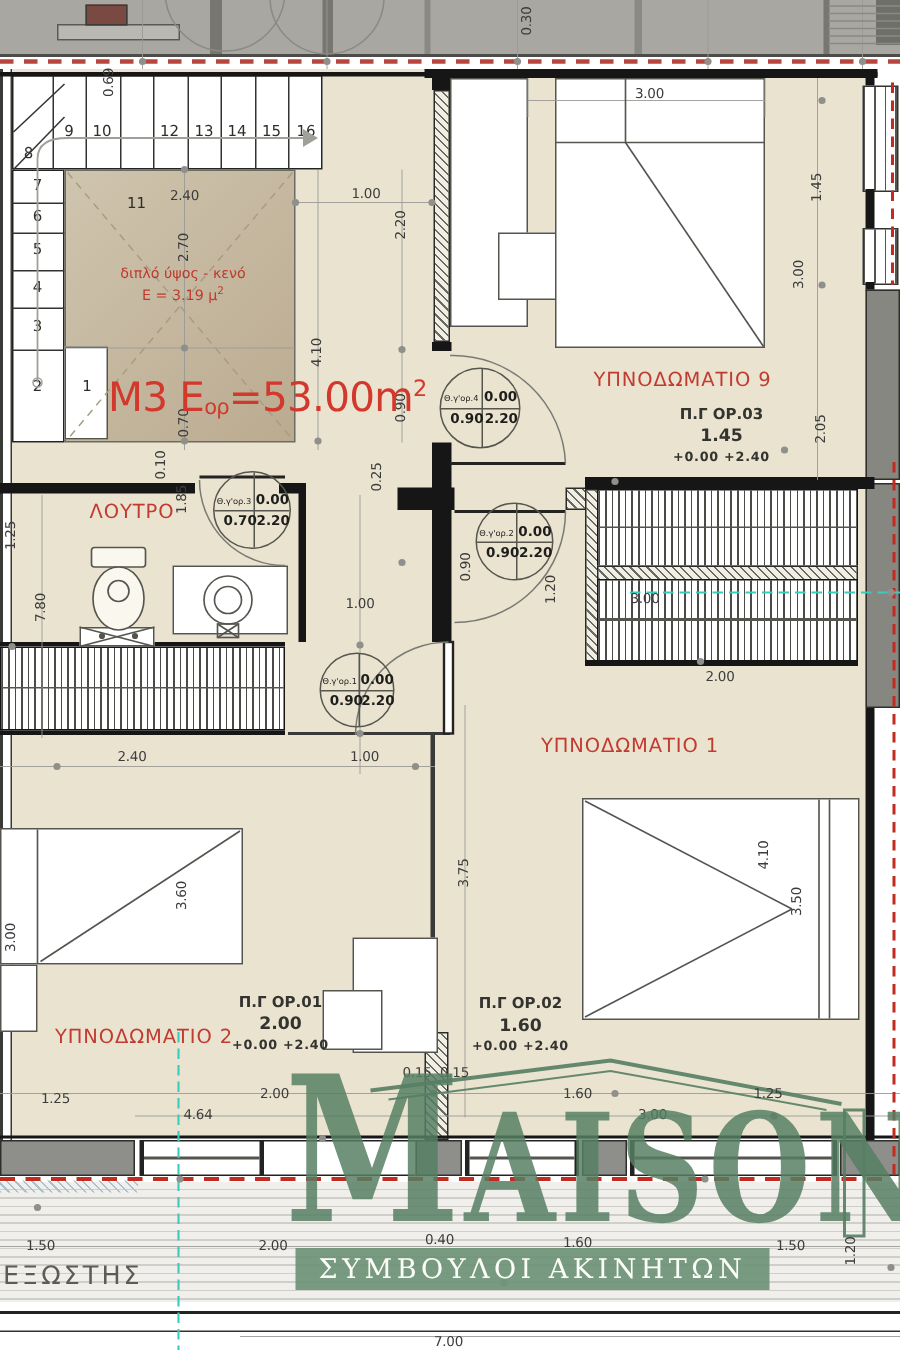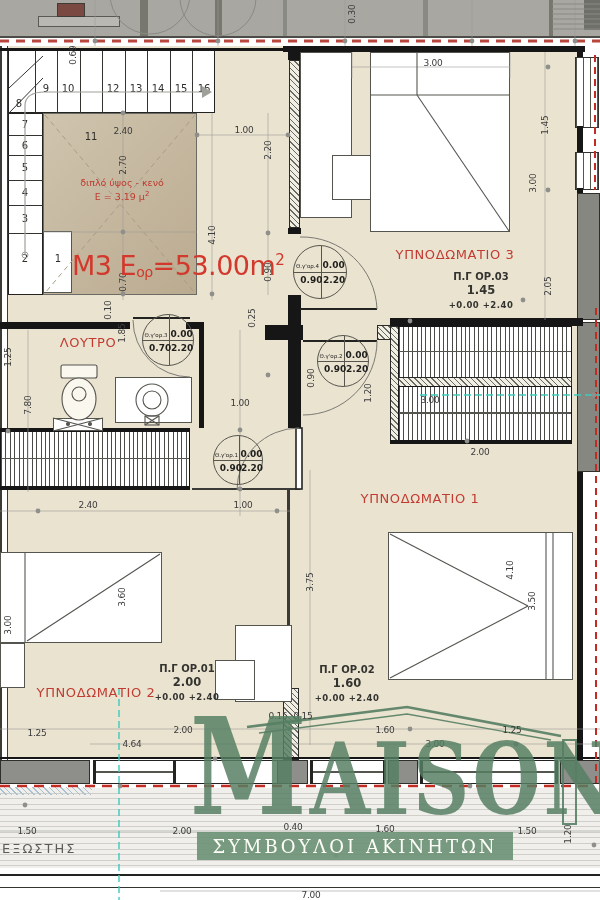--- a/index.html
+++ b/index.html
@@ -40,21 +40,21 @@
         border:1px solid #33332f;box-sizing:border-box;}
   .voidbox{position:absolute;background:linear-gradient(135deg,#cfc4ae 0%,#c3b59c 60%,#baab90 100%);
            border:1px solid #6b6b65;box-sizing:border-box;z-index:10;}
   .voidtxt{position:absolute;color:#bf3a2e;font-size:9.5px;z-index:60;transform:translate(-50%,0);
            white-space:nowrap;}
   .areatxt{position:absolute;color:#d2382c;z-index:62;display:flex;align-items:baseline;white-space:nowrap;
            font-size:27px;letter-spacing:-0.5px;}
   .areatxt .sub{font-size:14px;transform:translateY(2px);}
   .areatxt .sup{font-size:15px;transform:translateY(-10px);}
   .balc{position:absolute;background:repeating-linear-gradient(180deg,#f0efeb 0 4.6px,#cfcec8 4.6px 5.6px);}
-  .deck-label{position:absolute;font-size:13px;color:#5c5c56;letter-spacing:2px;z-index:60;}
+  .deck-label{position:absolute;font-size:17px;color:#5c5c56;letter-spacing:2px;z-index:60;}
   #logo-letters{position:absolute;left:190px;top:699px;display:flex;align-items:baseline;z-index:70;
                 color:#567f63;opacity:0.84;font-family:"DejaVu Serif",serif;font-weight:bold;
                 transform:scaleX(0.78);transform-origin:left bottom;letter-spacing:4px;line-height:1;}
   #logo-letters .big{font-size:135px;}
   #logo-letters .rest{font-size:100px;}
   #logo-banner{position:absolute;left:197px;top:832px;width:316px;height:28px;background:rgba(110,147,119,0.93);
                z-index:72;display:flex;align-items:center;justify-content:center;color:#fdfdf8;
                font-family:"DejaVu Serif",serif;font-size:18px;letter-spacing:3px;white-space:nowrap;}
   svg.lines{position:absolute;left:0;top:0;z-index:50;pointer-events:none;}
 </style>
@@ -386,21 +386,21 @@
   </div>
   <div class="doorc" style="left:213px;top:435px;width:50px;height:50px;">
     <div class="dc-h"></div>
       <div class="dc-v"></div>
     <span class="dc-name">Θ.γ'ορ.1</span>
     <span class="dc-a">0.00</span>
     <span class="dc-b">0.90</span>
     <span class="dc-c">2.20</span>
   </div>
 
-  <div class="redlbl" style="left:455px;top:254px;">ΥΠΝΟΔΩΜΑΤΙΟ 3</div>
+  <div class="redlbl" style="left:455px;top:254px;">ΥΠΝΟΔΩΜΑΤΙΟ 9</div>
   <div class="redlbl" style="left:420px;top:498px;">ΥΠΝΟΔΩΜΑΤΙΟ 1</div>
   <div class="redlbl" style="left:96px;top:692px;">ΥΠΝΟΔΩΜΑΤΙΟ 2</div>
   <div class="redlbl" style="left:88px;top:342px;">ΛΟΥΤΡΟ</div>
 
   <div class="winlbl" style="left:481px;top:271px;">
     <span class="wl1">Π.Γ ΟΡ.03</span>
     <span class="wl2">1.45</span>
     <span class="wl3">+0.00  +2.40</span>
   </div>
   <div class="winlbl" style="left:187px;top:663px;">
@@ -450,21 +450,21 @@
   <div class="dim" style="left:303px;top:716px;">0.15</div>
   <div class="dim" style="left:385px;top:730px;">1.60</div>
   <div class="dim" style="left:435px;top:744px;">3.00</div>
   <div class="dim" style="left:512px;top:730px;">1.25</div>
   <div class="dim" style="left:27px;top:831px;">1.50</div>
   <div class="dim" style="left:182px;top:831px;">2.00</div>
   <div class="dim" style="left:293px;top:827px;">0.40</div>
   <div class="dim" style="left:385px;top:829px;">1.60</div>
   <div class="dim" style="left:527px;top:831px;">1.50</div>
   <div class="dim dimv" style="left:568px;top:834px;">1.20</div>
-  <div class="dim" style="left:311px;top:895px;">7.00</div>
+  <div class="dim" style="left:299px;top:895px;">7.00</div>
 
   <div id="logo-letters">
     <span class="big">M</span>
       <span class="rest">AISON</span>
   </div>
   <div id="logo-banner">
     <span>ΣΥΜΒΟΥΛΟΙ ΑΚΙΝΗΤΩΝ</span>
   </div>
 
 </div>

